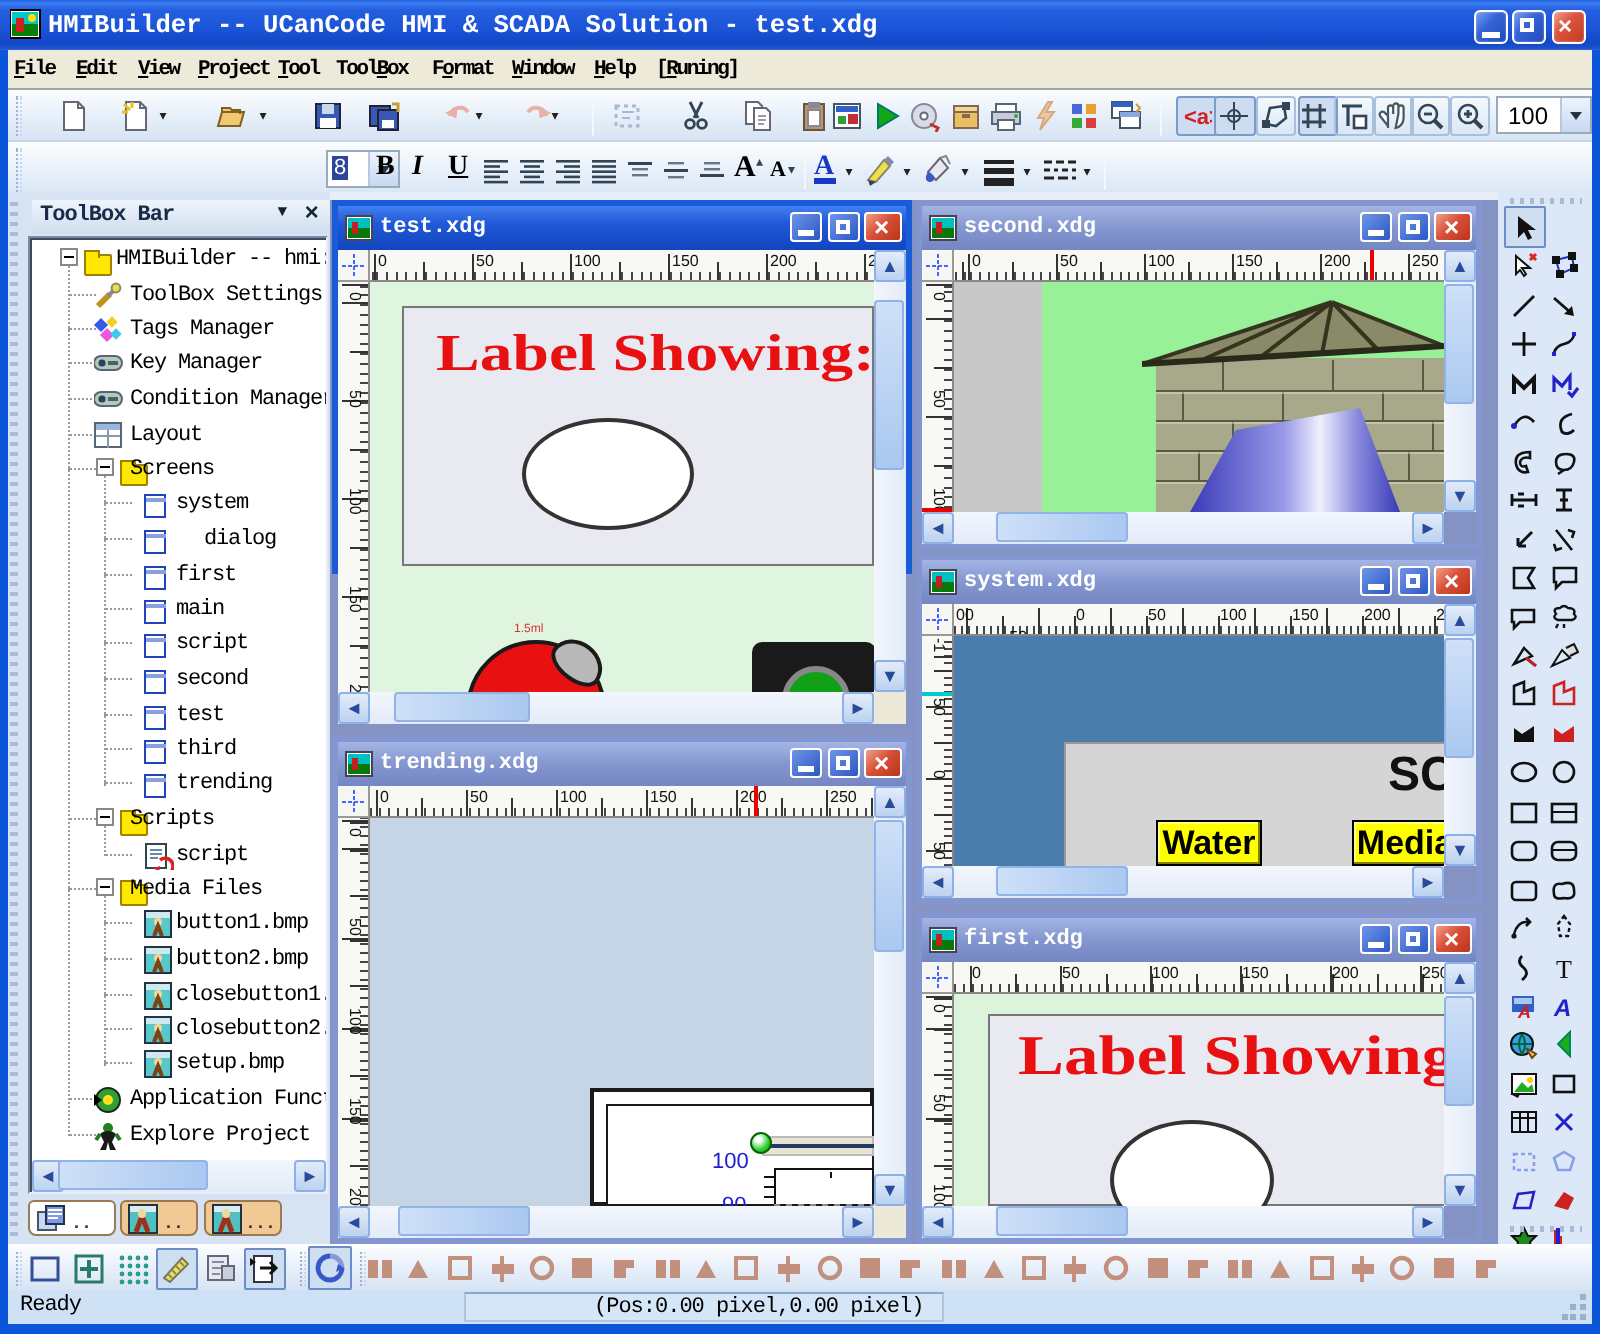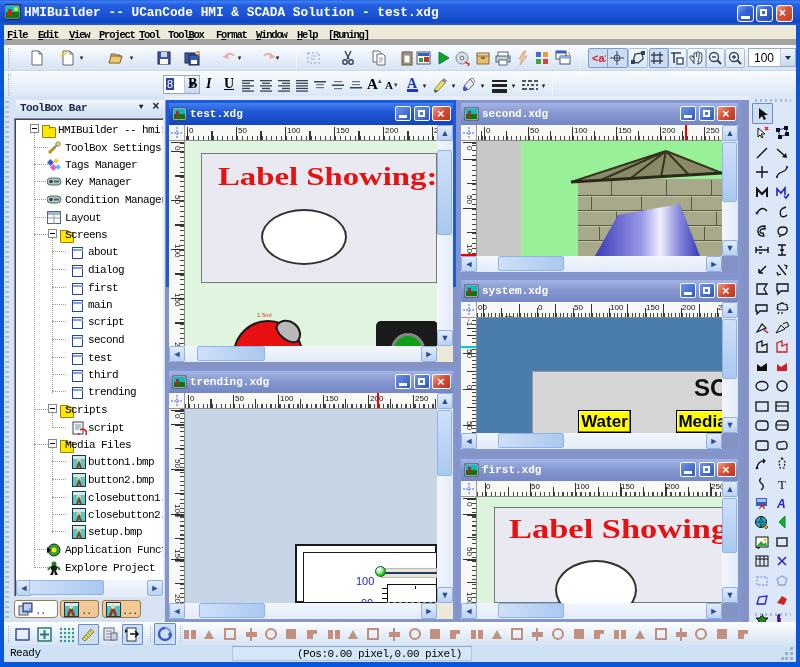--- a/index.html
+++ b/index.html
@@ -6,21 +6,21 @@
 .abs{position:absolute}
 .serif{font-family:"Liberation Serif",serif}
 
 #titlebar{left:0;top:0;width:800px;height:25px;background:linear-gradient(180deg,#2160e0 0%,#3d7df2 6%,#245fe0 20%,#1c55d8 55%,#1248c8 85%,#1d52cc 96%,#2e63d8 100%)}
 #title-ico{left:5px;top:4px;width:16px;height:16px}
 #title-txt{left:24px;top:5px;color:#fff;font-size:12.8px;font-weight:bold;font-family:"Liberation Mono",monospace;white-space:nowrap}
 .capbtn{top:5px;width:17px;height:17px;border-radius:3px;border:1px solid #fff;box-shadow:inset 0 0 1px rgba(255,255,255,.6)}
 .capbtn.b{background:linear-gradient(135deg,#7ba0ef 0%,#3765d8 40%,#1e49bb 100%)}
 .capbtn.r{background:linear-gradient(135deg,#f0a088 0%,#dd5540 40%,#c03a1e 100%)}
 .capbtn span{position:absolute;color:#fff;font-weight:bold}
-#menubar{left:4px;top:25px;width:792px;height:20px;background:#edead9;border-bottom:6px solid #a3a3a3}
+#menubar{left:4px;top:25px;width:792px;height:20px;background:#edead9;border-bottom:1px solid #a3a3a3}
 .menu-i{position:absolute;top:4px;font-family:"Liberation Mono",monospace;font-size:10.5px;font-weight:bold;color:#000;letter-spacing:-1.2px;white-space:nowrap}
 .menu-i u{text-decoration:underline}
 .tb{background:linear-gradient(180deg,#fbfdfe 0%,#e9f1fa 45%,#d7e4f4 100%)}
 #toolbar1{left:4px;top:45px;width:792px;height:26px;border-bottom:1px solid #c8d6ea}
 #toolbar2{left:4px;top:71px;width:792px;height:29px}
 .grip-v{width:3px;border-left:1px dotted #9ab2d5;border-right:1px dotted #c8d8ee}
 .dd{position:absolute;width:7px;text-align:center;font-size:7px;color:#222;top:10px}
 .sep-v{position:absolute;width:1px;background:#b5c6e0;border-right:1px solid #f4f8fc}
 
 .combo{position:absolute;background:#fff;border:1px solid #9ab;height:19px}
@@ -422,24 +422,24 @@
         <rect x="1" y="1" width="12" height="3" fill="#9ab8d8"></rect>
         <path d="M1 7 H13 M7 4 V13" stroke="#89a"></path>
       </svg>
 <div class="trow" style="left:50px;top:93px">Layout</div>
 <div class="hline" style="left:19px;top:115px;width:14px"></div>
 <div class="ebox" style="left:33px;top:110px"></div>
 <span class="folder" style="left:45px;top:113px"></span>
 <div class="trow" style="left:50px;top:110px">Screens</div>
 <div class="hline" style="left:37px;top:132px;width:14px"></div>
 <span class="page" style="left:57px;top:128px"></span>
-<div class="trow" style="left:73px;top:127px">about</div>
+<div class="trow" style="left:73px;top:127px">system</div>
 <div class="hline" style="left:37px;top:150px;width:14px"></div>
 <span class="page" style="left:57px;top:146px"></span>
-<div class="trow" style="left:73px;top:145px">dialog</div>
+<div class="trow" style="left:87px;top:145px">dialog</div>
 <div class="hline" style="left:37px;top:168px;width:14px"></div>
 <span class="page" style="left:57px;top:164px"></span>
 <div class="trow" style="left:73px;top:163px">first</div>
 <div class="hline" style="left:37px;top:185px;width:14px"></div>
 <span class="page" style="left:57px;top:181px"></span>
 <div class="trow" style="left:73px;top:180px">main</div>
 <div class="hline" style="left:37px;top:202px;width:14px"></div>
 <span class="page" style="left:57px;top:198px"></span>
 <div class="trow" style="left:73px;top:197px">script</div>
 <div class="hline" style="left:37px;top:220px;width:14px"></div>

